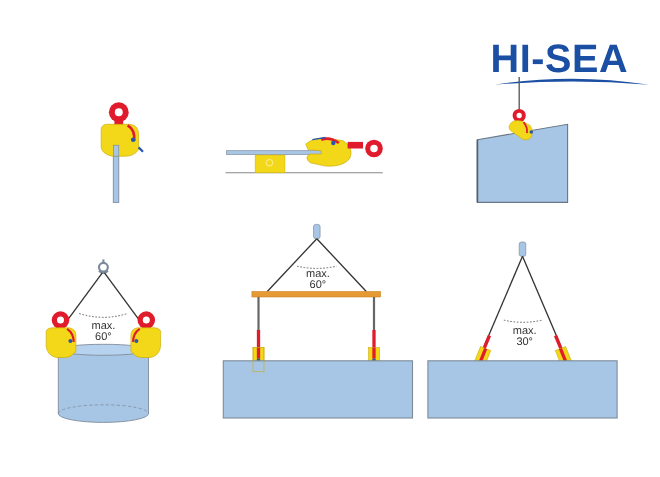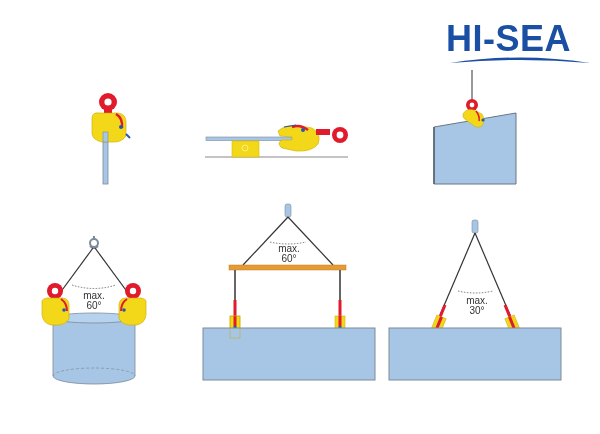--- a/index.html
+++ b/index.html
@@ -1,17 +1,17 @@
 <!DOCTYPE html>
 <html><head>
 <meta charset="utf-8">
 <style>
   html, body { margin: 0; padding: 0; background: #ffffff; }
   body { width: 600px; height: 434px; position: relative; overflow: hidden; font-family: "Liberation Sans", sans-serif; }
-  .logo { position: absolute; left: 446px; top: 20px; width: 148px; height: 44px; }
+  .logo { position: absolute; left: 446px; top: 34px; width: 148px; height: 44px; }
   .logo-text { position: absolute; left: 0; top: 0; font-family: "Liberation Sans", sans-serif; font-weight: bold; font-size: 36px; letter-spacing: 0.5px; color: #1a4fa3; line-height: 38px; }
   .logo-swoosh { position: absolute; left: 4px; top: 34px; width: 140px; height: 10px; }
   svg.scene { position: absolute; left: 0; top: 0; }
   .lbl { font-family: "Liberation Sans", sans-serif; font-size: 10px; fill: #333333; }
 </style>
 </head>
 <body>
 
 <div class="logo">
   <div class="logo-text">HI-SEA</div>

